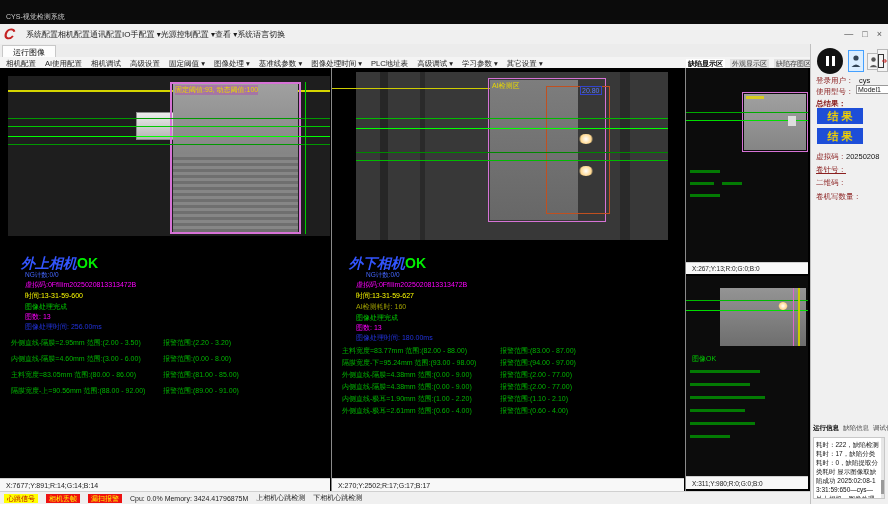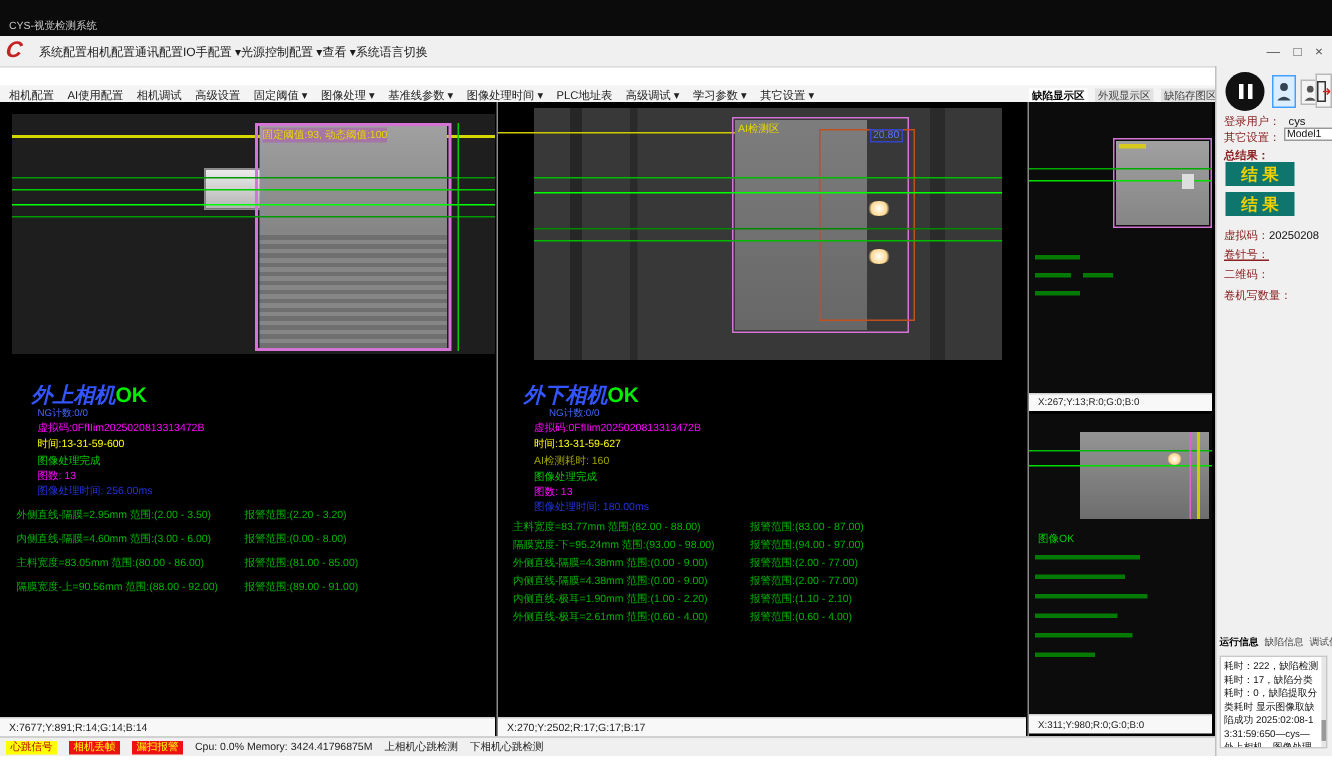--- a/index.html
+++ b/index.html
@@ -48,21 +48,21 @@
   .mt{font-size:7px;color:#00b400;white-space:nowrap;}
   .ovtext{font-size:7px;color:#e8d800;white-space:nowrap;}
   
   #rightpanel{left:810px;top:44px;width:78px;height:460px;background:#f0f0f0;border-left:1px solid #c0c0c0;box-sizing:border-box;}
   #pausebtn{position:absolute;left:6px;top:4px;width:26px;height:26px;border-radius:50%;background:#111;display:flex;align-items:center;justify-content:center;gap:3px;}
   #pausebtn i{display:block;width:3px;height:10px;background:#ffffff;}
   .smallbtn{position:absolute;background:#f4f4f4;border:1px solid #b8b8b8;display:flex;align-items:center;justify-content:center;box-sizing:border-box;}
   .smallbtn.sel{border:1px solid #44a0ff;background:#dbeeff;}
   .plabel{font-size:7.5px;color:#8b2020;white-space:nowrap;}
   .pvalue{font-size:7.5px;color:#111;white-space:nowrap;}
-  .resultbox{background:#0f766e;color:#f0d000;font-weight:bold;font-size:11px;display:flex;align-items:center;justify-content:center;}
+  .resultbox{background:#1d4ed8;color:#f0d000;font-weight:bold;font-size:11px;display:flex;align-items:center;justify-content:center;}
   .infotab{font-size:6.5px;color:#444;white-space:nowrap;}
   .infotab.active{color:#000;font-weight:bold;}
   #logbox{position:absolute;left:2px;top:393px;width:72px;height:62px;background:#ffffff;border:1px solid #c8c8c8;box-sizing:border-box;
           font-size:6.5px;line-height:9px;color:#111;padding:2px 5px 2px 2px;overflow:hidden;word-break:break-all;}
   #logscroll{position:absolute;left:70px;top:394px;width:3px;height:60px;background:#e6e6e6;}
   #logthumb{position:absolute;left:0;top:42px;width:3px;height:14px;background:#9a9a9a;}
   
   #statusbar{left:0;top:491px;width:810px;height:13px;background:#f0f0f0;border-top:1px solid #d0d0d0;display:flex;align-items:center;gap:8px;padding-left:4px;box-sizing:border-box;}
   .badge{font-size:7px;padding:0 3px;line-height:9px;}
   .badge.yellow{background:#ffff00;color:#bb0000;}
@@ -90,20 +90,23 @@
       <span class="menuitem">查看 ▾</span>
       <span class="menuitem">系统语言切换</span>
     </div>
     <div class="winctl">
       <span>—</span>
       <span>□</span>
       <span>×</span>
     </div>
   </div>
 
+  <div class="abs" id="tabrow">
+    <div id="runtab">运行图像</div>
+  </div>
 
   <div class="abs" id="toolbar">
     <div class="toolitems">
       <span class="toolitem">相机配置</span>
       <span class="toolitem">AI使用配置</span>
       <span class="toolitem">相机调试</span>
       <span class="toolitem">高级设置</span>
       <span class="toolitem">固定阈值 ▾</span>
       <span class="toolitem">图像处理 ▾</span>
       <span class="toolitem">基准线参数 ▾</span>
@@ -253,21 +256,21 @@
     </div>
     <div class="smallbtn" style="left:66px;top:5px;width:11px;height:23px;">
       <svg width="9" height="14" viewBox="0 0 9 14">
           <rect x="0.5" y="0.5" width="5" height="13" fill="none" stroke="#333"></rect>
           <path d="M4 7 H8 M6.5 5 L8.5 7 L6.5 9" stroke="#c22" fill="none"></path>
         </svg>
     </div>
 
     <span class="abs plabel" style="left:5px;top:32px;">登录用户：</span>
     <span class="abs pvalue" style="left:48px;top:32px;">cys</span>
-    <span class="abs plabel" style="left:5px;top:43px;">其它设置：</span>
+    <span class="abs plabel" style="left:5px;top:43px;">使用型号：</span>
     <span class="abs pvalue" style="left:45px;top:41px;width:31px;background:#fff;border:1px solid #999;font-size:7px;padding:0 1px;">Model1</span>
     <span class="abs plabel" style="left:5px;top:55px;font-weight:bold;">总结果：</span>
     <div class="abs resultbox" style="left:6px;top:64px;width:46px;height:16px;">结 果</div>
     <div class="abs resultbox" style="left:6px;top:84px;width:46px;height:16px;">结 果</div>
     <span class="abs plabel" style="left:5px;top:108px;">虚拟码：</span>
     <span class="abs pvalue" style="left:35px;top:108px;">20250208</span>
     <span class="abs plabel" style="left:5px;top:121px;text-decoration:underline;">卷针号：</span>
     <span class="abs plabel" style="left:5px;top:134px;">二维码：</span>
     <span class="abs plabel" style="left:5px;top:148px;">卷机写数量：</span>
 

